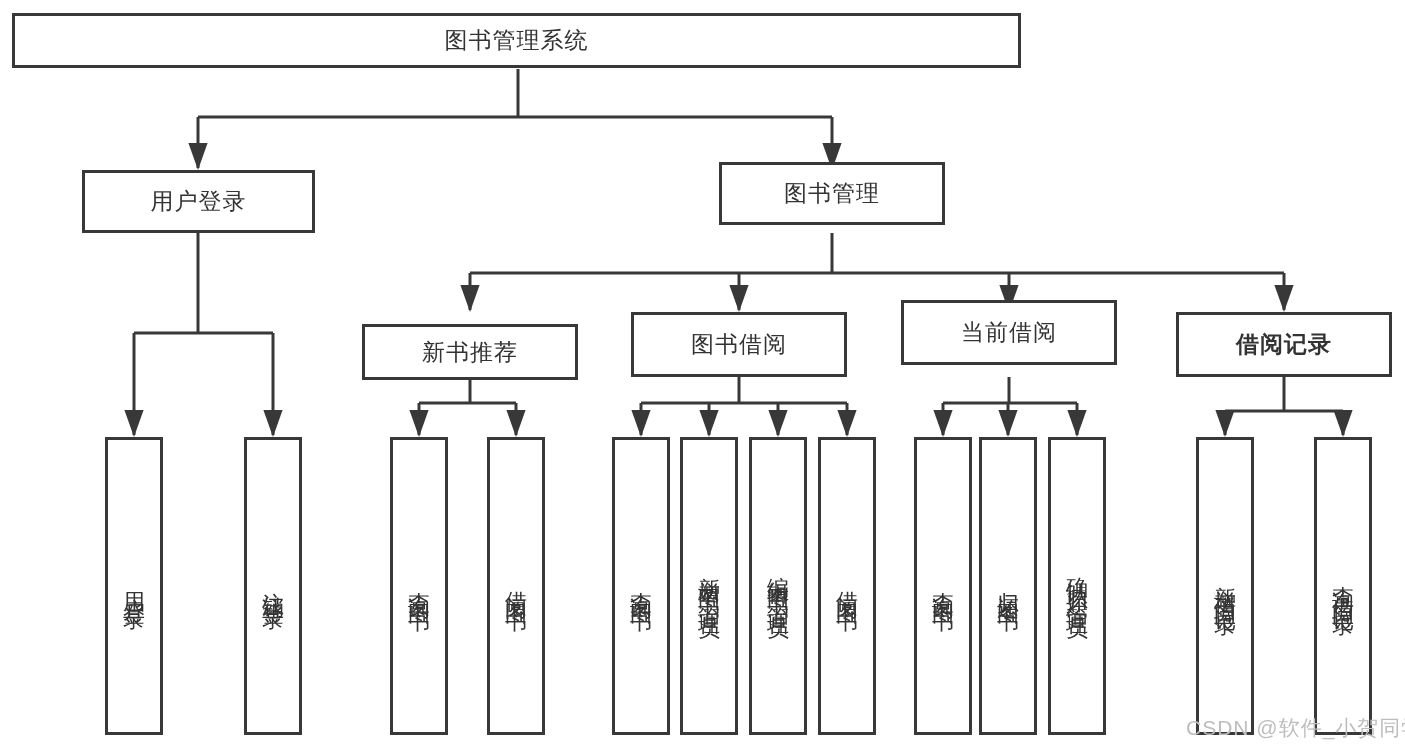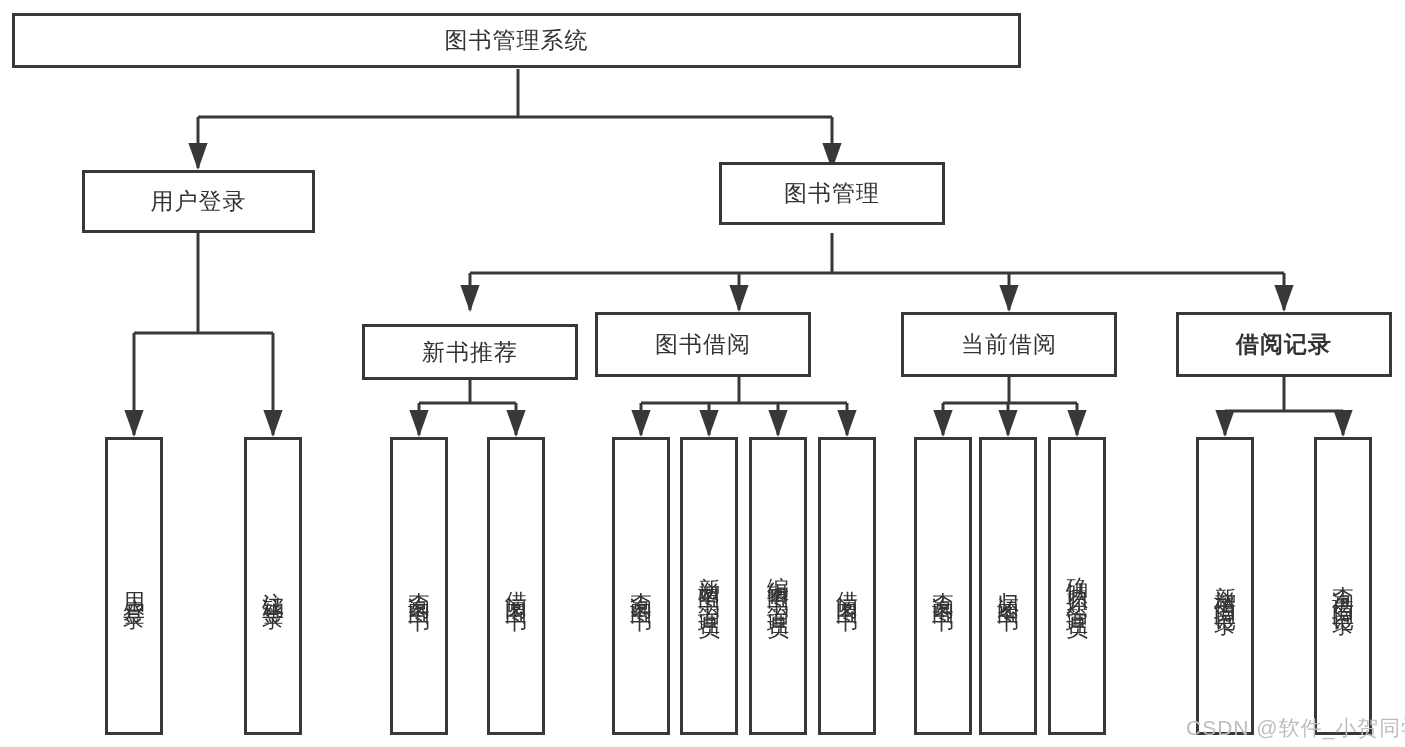--- a/index.html
+++ b/index.html
@@ -126,24 +126,24 @@
   <div class="node hnode" style="left:82px;top:170px;width:233px;height:63px;">
     <span>用户登录</span>
   </div>
   <div class="node hnode" style="left:719px;top:162px;width:226px;height:63px;">
     <span>图书管理</span>
   </div>
 
   <div class="node hnode" style="left:362px;top:324px;width:216px;height:56px;">
     <span>新书推荐</span>
   </div>
-  <div class="node hnode" style="left:595px;top:312px;width:216px;height:65px;">
+  <div class="node hnode" style="left:631px;top:312px;width:216px;height:65px;">
     <span>图书借阅</span>
   </div>
-  <div class="node hnode" style="left:901px;top:312px;width:216px;height:65px;justify-content:center;">
+  <div class="node hnode" style="left:901px;top:300px;width:216px;height:65px;justify-content:center;">
     <span>当前借阅</span>
   </div>
   <div class="node hnode" style="left:1176px;top:312px;width:216px;height:65px;font-weight:bold;">
     <span>借阅记录</span>
   </div>
 
   <div class="node vnode" style="left:105px;top:437px;width:58px;height:298px;">
     <span class="vtext">用户登录</span>
   </div>
   <div class="node vnode" style="left:244px;top:437px;width:58px;height:298px;">

